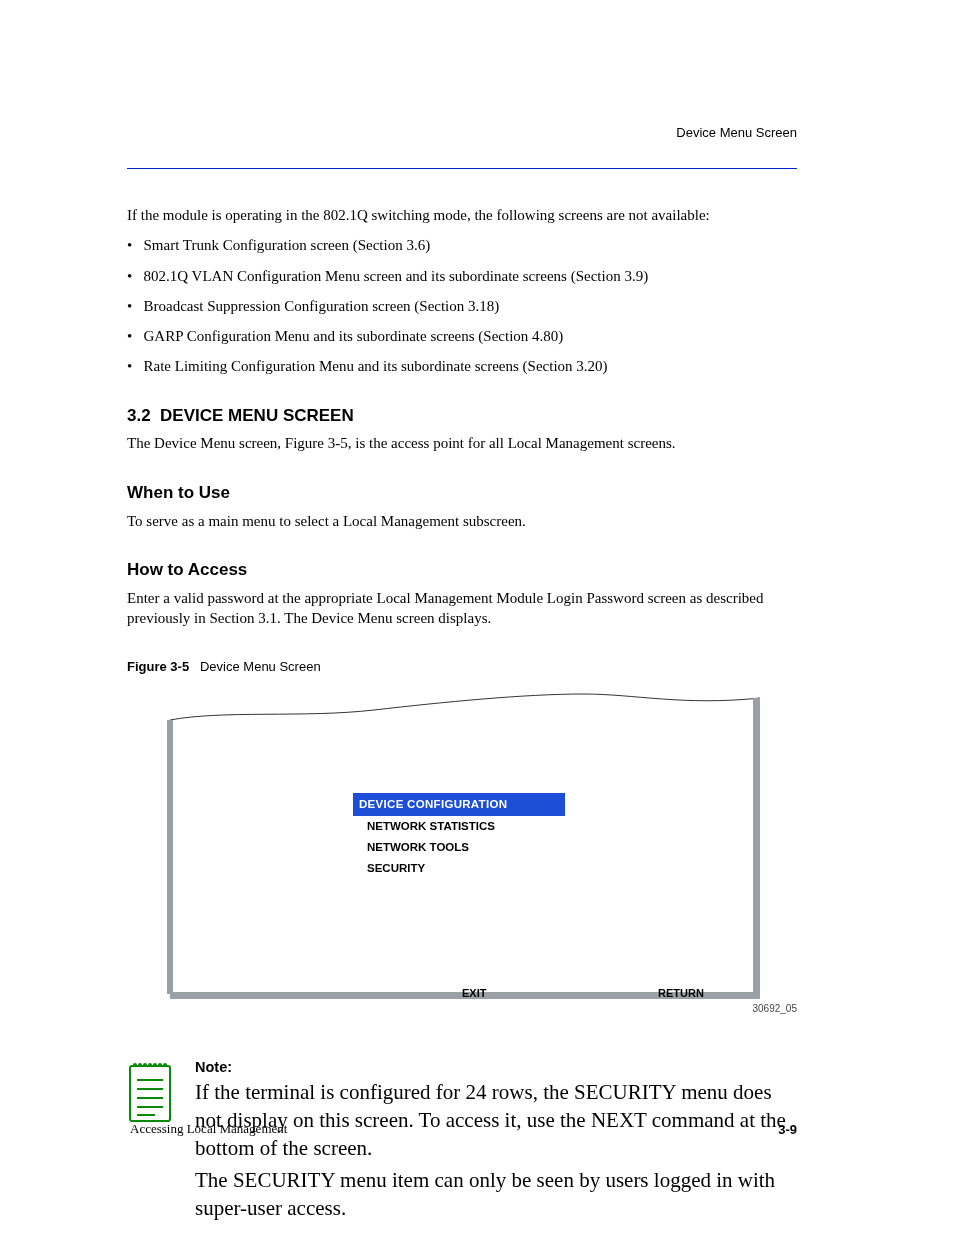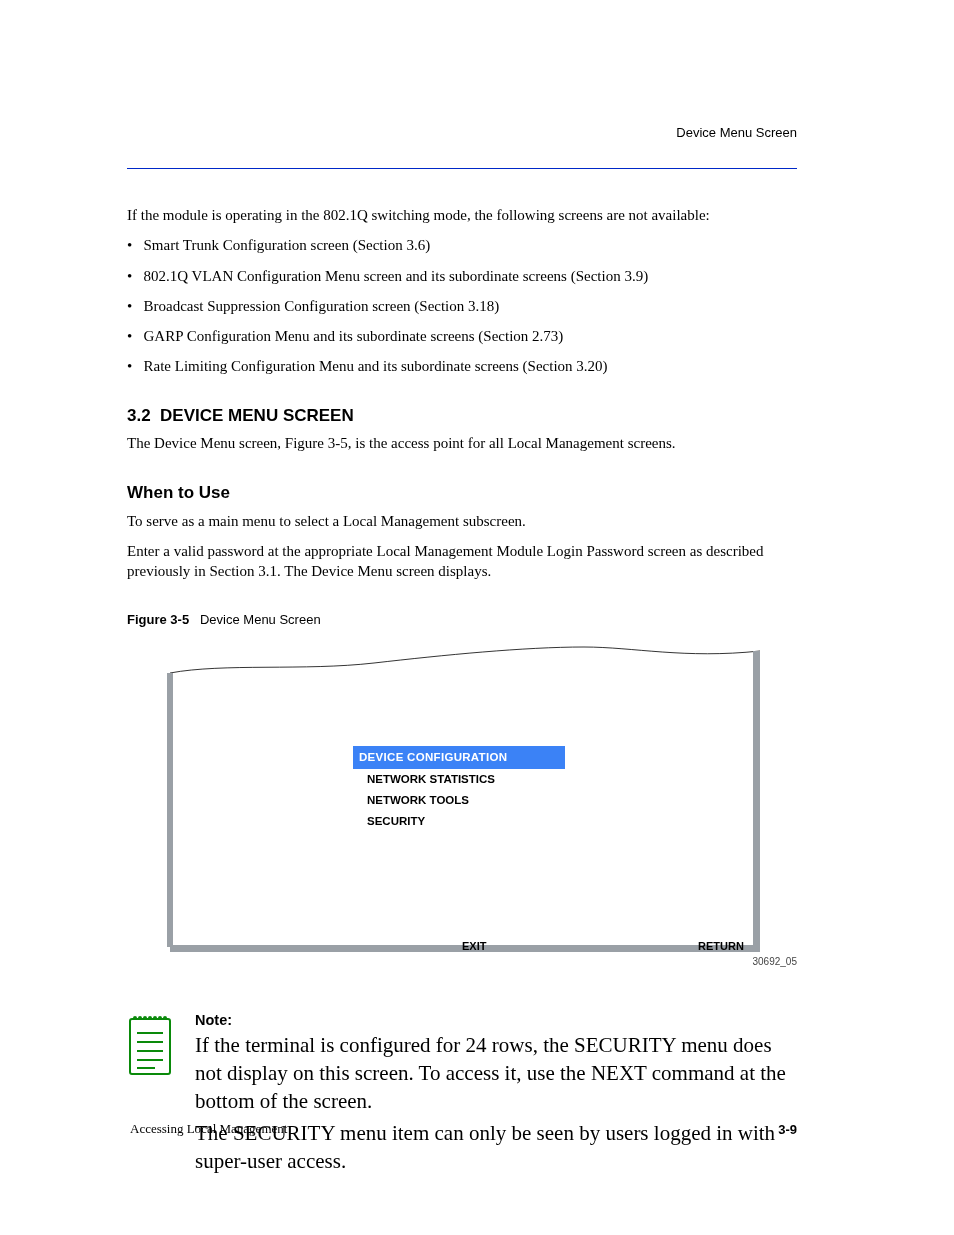--- a/index.html
+++ b/index.html
@@ -69,37 +69,37 @@
     position: absolute;
     left: 195px;
     top: 105px;
     width: 200px;
     font-size: 11.5px;
     font-weight: bold;
     line-height: 21px;
     color: #000;
   }
   .menu .sel {
-    background: #3b82f6;
+    background: #1d4ed8;
     color: #fff;
     padding: 1px 6px;
     margin: 0 -6px;
     letter-spacing: .3px;
   }
   .menu .item { padding-left: 8px; }
   .exit-return {
     position: absolute;
     left: 0;
     right: 0;
     bottom: 24px;
     font-size: 11px;
     font-weight: bold;
   }
   .exitbtn { position: absolute; left: 298px; }
-  .returnbtn { position: absolute; left: 526px; padding-left: 8px; }
+  .returnbtn { position: absolute; left: 486px; padding-left: 8px; }
   .figid {
     position: absolute;
     right: 0;
     bottom: -6px;
     font-family: Arial, Helvetica, sans-serif;
     font-size: 10px;
     color: #444;
   }
   .figblock { position: relative; }
 
@@ -156,36 +156,37 @@
     <p>
       <span>•</span>&nbsp;&nbsp;
       <span>802.1Q VLAN Configuration Menu screen and its subordinate screens (Section 3.9)</span>
     </p>
     <p>
       <span>•</span>&nbsp;&nbsp;
       <span>Broadcast Suppression Configuration screen (Section 3.18)</span>
     </p>
     <p>
       <span>•</span>&nbsp;&nbsp;
-      <span>GARP Configuration Menu and its subordinate screens (Section 2.73)</span>
+      <span>GARP Configuration Menu and its subordinate screens (Section 4.80)</span>
     </p>
     <p>
       <span>•</span>&nbsp;&nbsp;
       <span>Rate Limiting Configuration Menu and its subordinate screens (Section 3.20)</span>
     </p>
 
     <div class="h3">
       <span>3.2</span>&nbsp;
       <span>DEVICE MENU SCREEN</span>
     </div>
     <p>The Device Menu screen, Figure 3-5, is the access point for all Local Management screens.</p>
 
     <div class="h3">When to Use</div>
     <p>To serve as a main menu to select a Local Management subscreen.</p>
 
+    <div class="h3">How to Access</div>
     <p>Enter a valid password at the appropriate Local Management Module Login Password screen as described previously in Section 3.1. The Device Menu screen displays.</p>
 
     <div class="figcap">
       <b>Figure 3-5</b>&nbsp;&nbsp;
       <span>Device Menu Screen</span>
     </div>
 
     <div class="figblock">
       <div class="fig">
         <svg viewBox="0 0 596 322">

